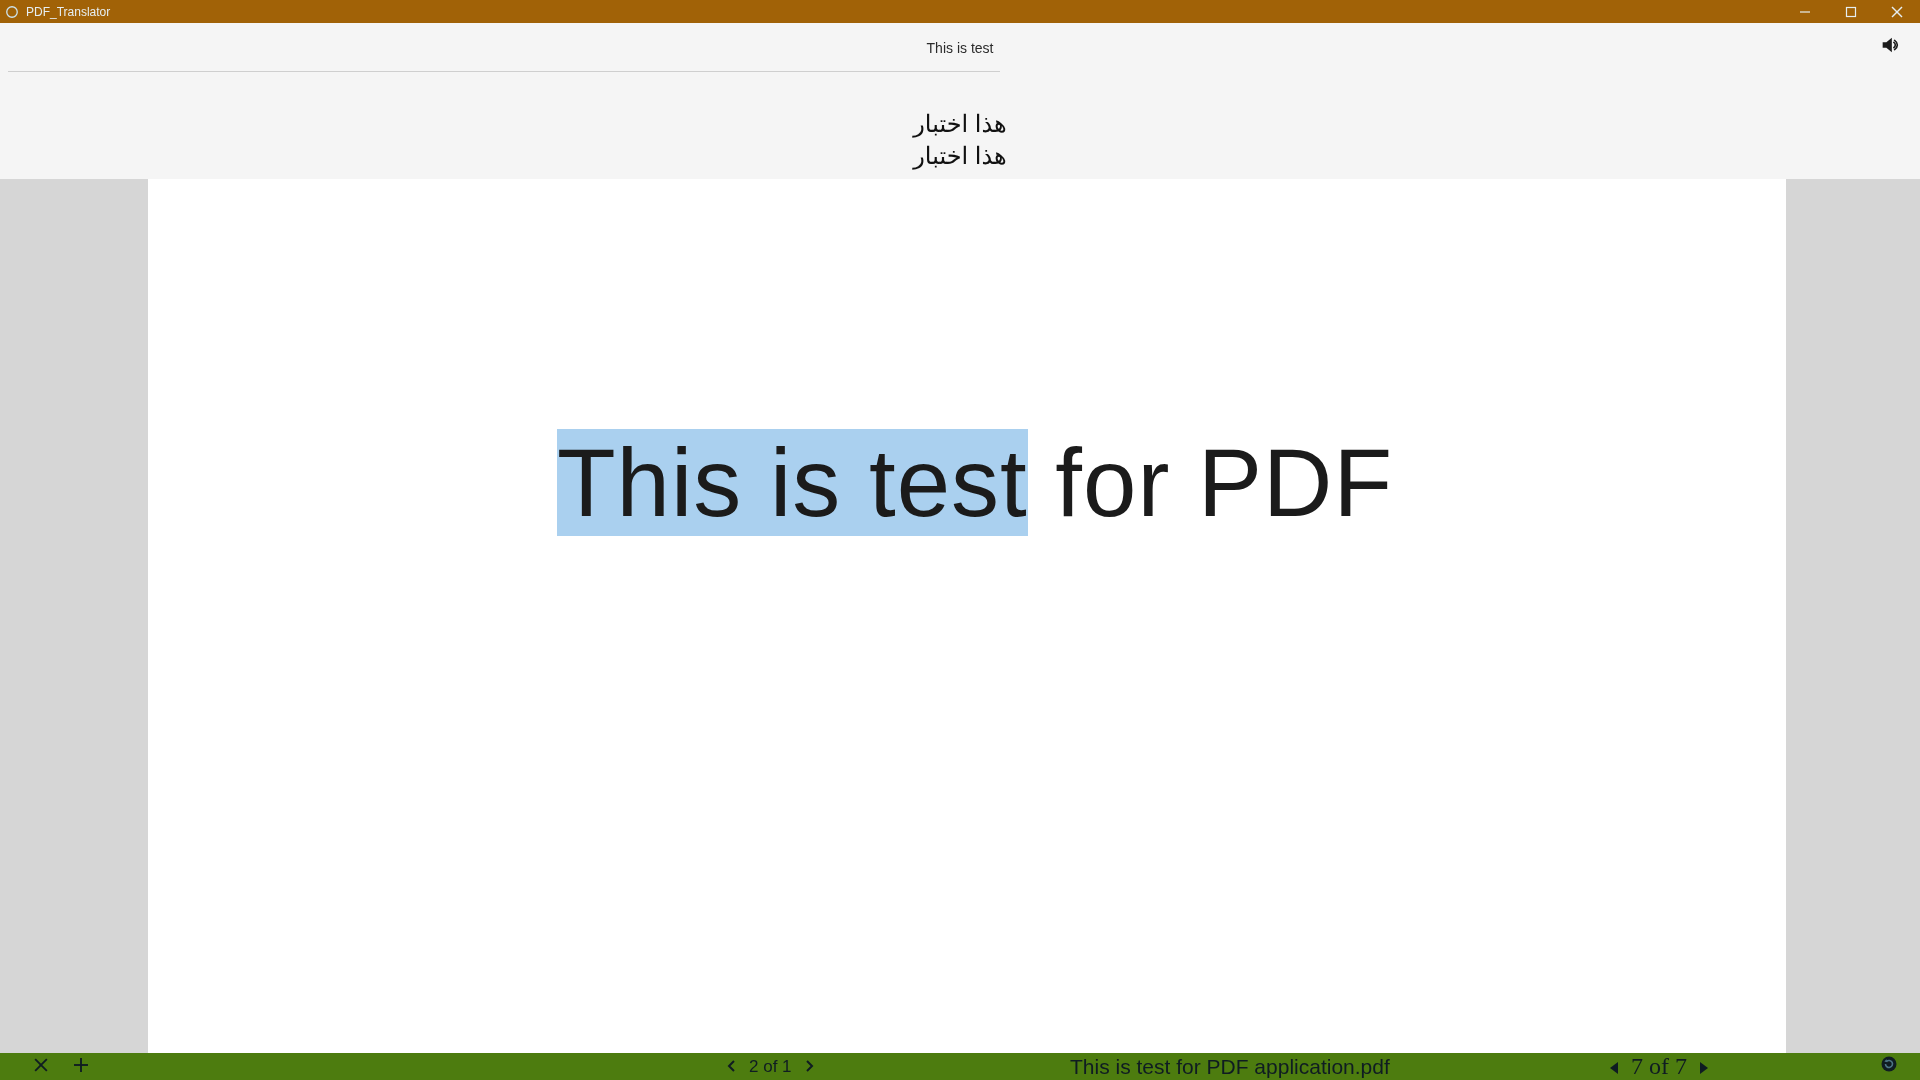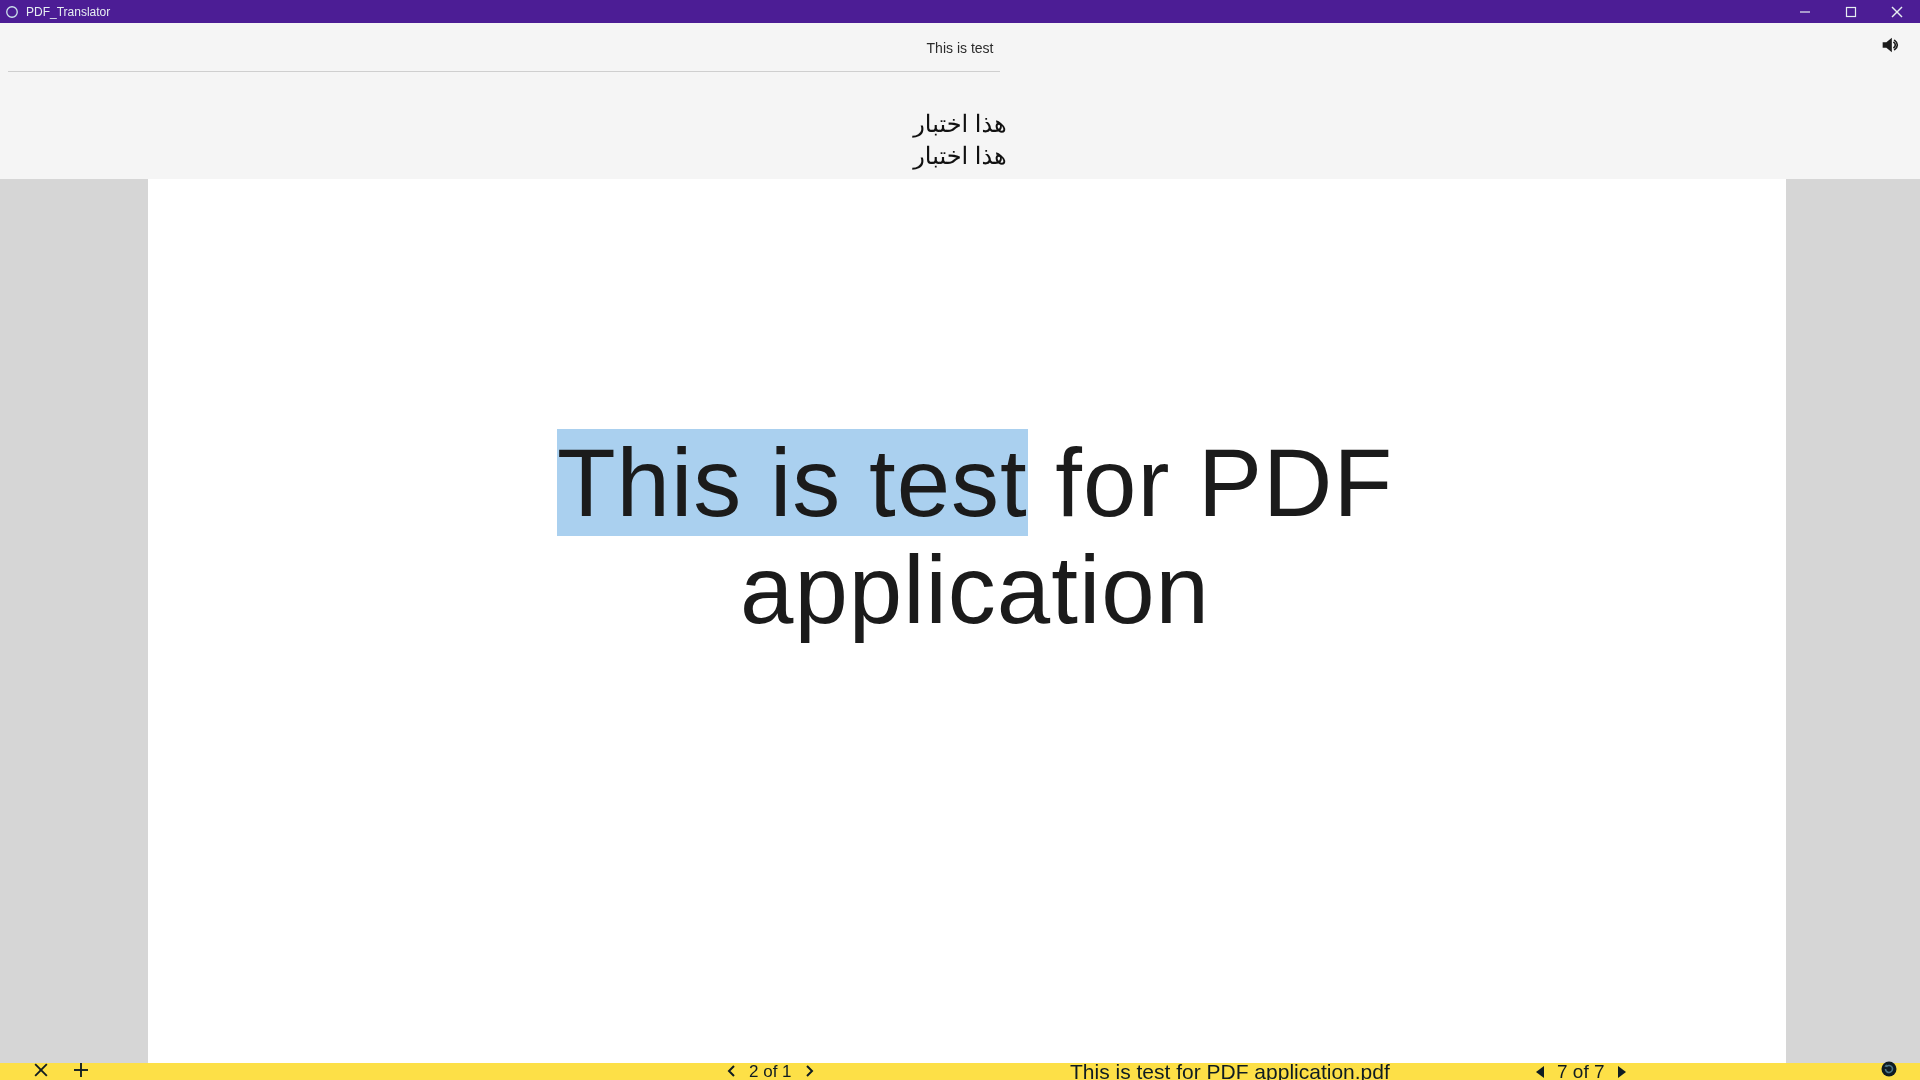--- a/index.html
+++ b/index.html
@@ -7,21 +7,21 @@
     width: 1920px;
     height: 1080px;
     overflow: hidden;
     font-family: "Segoe UI", Tahoma, sans-serif;
     background: #d6d6d6;
   }
 
   
   .titlebar {
     height: 23px;
-    background: #4c1d95;
+    background: #a16207;
     color: #d9e8ee;
     display: flex;
     align-items: center;
     font-size: 12px;
     position: relative;
   }
   .titlebar .appicon {
     width: 16px; height: 16px;
     margin: 0 6px 0 4px;
     display: inline-flex; align-items: center; justify-content: center;
@@ -111,39 +111,39 @@
     line-height: 1.12;
     color: #1b1b1b;
     letter-spacing: 1px;
   }
   .hl { background: #aad0ef; }
 
   
   .statusbar {
     position: absolute;
     left: 0; right: 0; bottom: 0;
-    height: 17px;
-    background: #fde047;
+    height: 27px;
+    background: #4d7c0f;
     color: #0f1c22;
     display: flex;
     align-items: center;
     font-size: 17px;
   }
   .statusbar .sb-left {
     display: flex; align-items: center; gap: 22px;
     padding-left: 32px;
   }
   .sb-icon { width: 18px; height: 18px; display:flex; align-items:center; justify-content:center; color:#0f1c22;}
   .sb-icon svg { width: 14px; height: 14px; stroke: #0f1c22; }
   .sb-group {
     display: flex; align-items: center; gap: 10px;
   }
   .sb-center1 { position:absolute; left:725px; }
   .sb-filename { position:absolute; left:1070px; font-size:21px; }
-  .sb-center2 { position:absolute; left:1535px; font-size:19px;}
+  .sb-center2 { position:absolute; left:1609px; font-size:24px;font-family:Liberation Serif, serif;}
   .sb-right { position:absolute; right:22px; }
   .chev { width:14px; height:14px; display:inline-flex; align-items:center; justify-content:center; color:#0f1c22;}
   .chev svg { width:12px; height:12px; }
   .tri { width:12px; height:12px; display:inline-flex; align-items:center; justify-content:center;}
   .tri svg { width:10px; height:12px; fill:#0f1c22; }
   .ring svg { width:18px; height:18px; }
 </style>
 </head>
 <body>
 
@@ -191,21 +191,20 @@
   <div class="tgt-rows">
     <div class="tgt-line">هذا اختبار</div>
     <div class="tgt-line">هذا اختبار</div>
   </div>
 </div>
 
 <div class="viewport">
   <div class="page">
     <div class="page-text">
       <span class="hl">This is test</span><span> for PDF</span><br>
-      <span>application</span>
     </div>
   </div>
 </div>
 
 <div class="statusbar">
   <div class="sb-left">
     <div class="sb-icon">
       <span>
         <svg viewBox="0 0 12 12">
             <line x1="1" y1="1" x2="11" y2="11" stroke="currentColor" stroke-width="1.6"></line>

